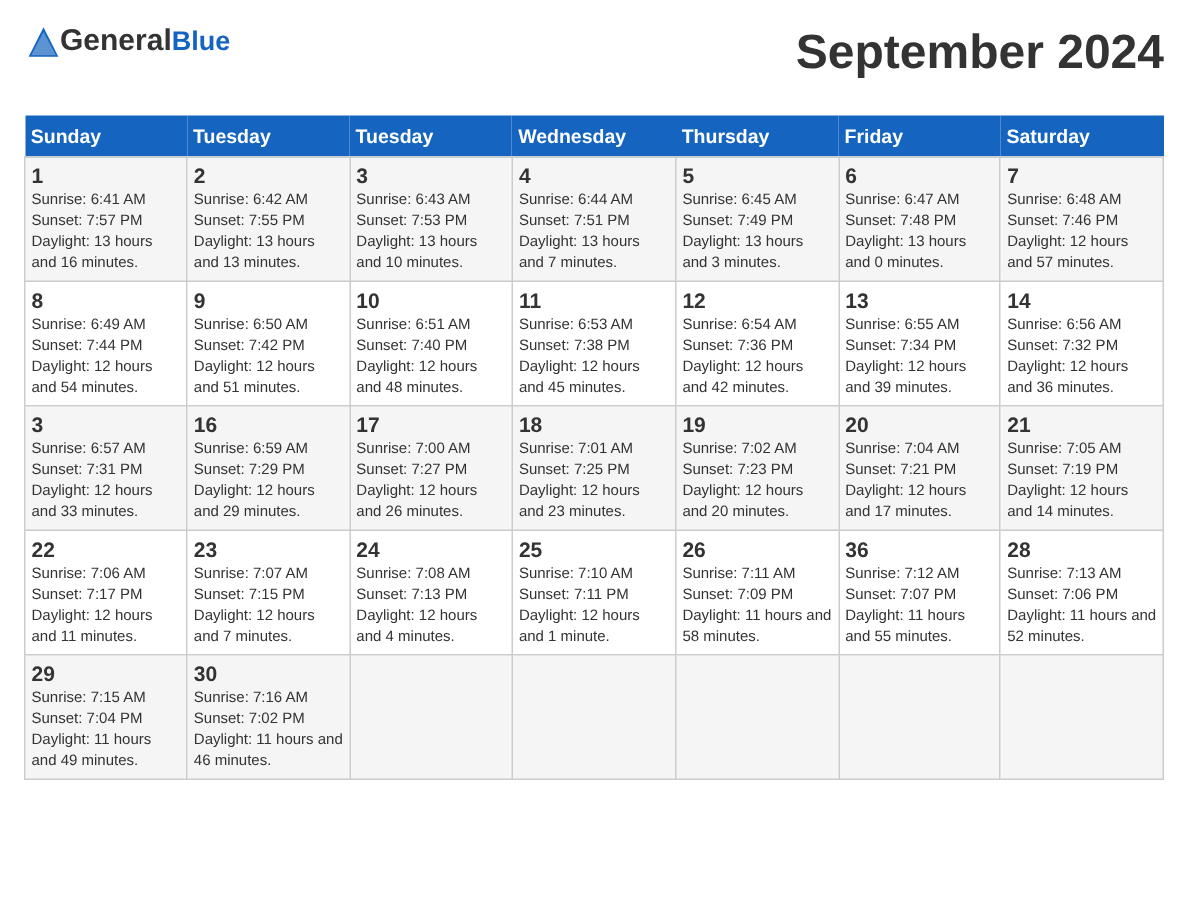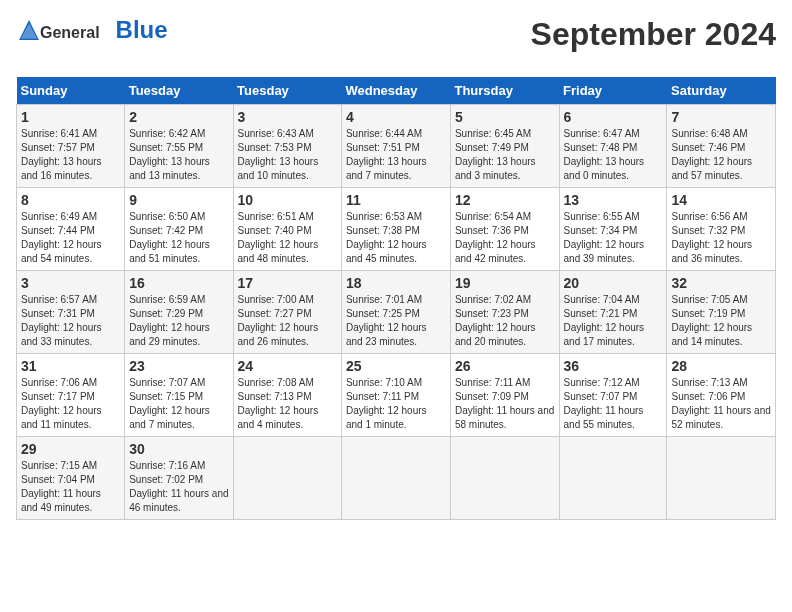--- a/index.html
+++ b/index.html
@@ -14,30 +14,29 @@
       display: flex;
       align-items: flex-start;
       justify-content: space-between;
       margin-bottom: 10px;
     }
     .logo {
       display: flex;
       align-items: center;
     }
     .logo-text-general {
-      font-size: 16px;
+      font-size: 20px;
       font-weight: bold;
       color: #333;
       margin-top: 43px;
     }
     .logo-text-blue {
-      font-size: 24px;
+      font-size: 18px;
       font-weight: bold;
       color: #1565c0;
-      margin-left: 16px;
     }
     .logo-icon {
       width: 22px;
       height: 22px;
       margin-left: 2px;
     }
     .title-block {
       text-align: center;
     }
     .month-title {
@@ -141,24 +140,24 @@
         <td><span class="day-num">13</span><span class="day-detail">Sunrise: 6:55 AM<br>Sunset: 7:34 PM<br>Daylight: 12 hours and 39 minutes.</span></td>
         <td><span class="day-num">14</span><span class="day-detail">Sunrise: 6:56 AM<br>Sunset: 7:32 PM<br>Daylight: 12 hours and 36 minutes.</span></td>
       </tr>
       <tr>
         <td><span class="day-num">3</span><span class="day-detail">Sunrise: 6:57 AM<br>Sunset: 7:31 PM<br>Daylight: 12 hours and 33 minutes.</span></td>
         <td><span class="day-num">16</span><span class="day-detail">Sunrise: 6:59 AM<br>Sunset: 7:29 PM<br>Daylight: 12 hours and 29 minutes.</span></td>
         <td><span class="day-num">17</span><span class="day-detail">Sunrise: 7:00 AM<br>Sunset: 7:27 PM<br>Daylight: 12 hours and 26 minutes.</span></td>
         <td><span class="day-num">18</span><span class="day-detail">Sunrise: 7:01 AM<br>Sunset: 7:25 PM<br>Daylight: 12 hours and 23 minutes.</span></td>
         <td><span class="day-num">19</span><span class="day-detail">Sunrise: 7:02 AM<br>Sunset: 7:23 PM<br>Daylight: 12 hours and 20 minutes.</span></td>
         <td><span class="day-num">20</span><span class="day-detail">Sunrise: 7:04 AM<br>Sunset: 7:21 PM<br>Daylight: 12 hours and 17 minutes.</span></td>
-        <td><span class="day-num">32</span><span class="day-detail">Sunrise: 7:05 AM<br>Sunset: 7:19 PM<br>Daylight: 12 hours and 14 minutes.</span></td>
+        <td><span class="day-num">21</span><span class="day-detail">Sunrise: 7:05 AM<br>Sunset: 7:19 PM<br>Daylight: 12 hours and 14 minutes.</span></td>
       </tr>
       <tr>
-        <td><span class="day-num">31</span><span class="day-detail">Sunrise: 7:06 AM<br>Sunset: 7:17 PM<br>Daylight: 12 hours and 11 minutes.</span></td>
+        <td><span class="day-num">22</span><span class="day-detail">Sunrise: 7:06 AM<br>Sunset: 7:17 PM<br>Daylight: 12 hours and 11 minutes.</span></td>
         <td><span class="day-num">23</span><span class="day-detail">Sunrise: 7:07 AM<br>Sunset: 7:15 PM<br>Daylight: 12 hours and 7 minutes.</span></td>
         <td><span class="day-num">24</span><span class="day-detail">Sunrise: 7:08 AM<br>Sunset: 7:13 PM<br>Daylight: 12 hours and 4 minutes.</span></td>
         <td><span class="day-num">25</span><span class="day-detail">Sunrise: 7:10 AM<br>Sunset: 7:11 PM<br>Daylight: 12 hours and 1 minute.</span></td>
         <td><span class="day-num">26</span><span class="day-detail">Sunrise: 7:11 AM<br>Sunset: 7:09 PM<br>Daylight: 11 hours and 58 minutes.</span></td>
         <td><span class="day-num">36</span><span class="day-detail">Sunrise: 7:12 AM<br>Sunset: 7:07 PM<br>Daylight: 11 hours and 55 minutes.</span></td>
         <td><span class="day-num">28</span><span class="day-detail">Sunrise: 7:13 AM<br>Sunset: 7:06 PM<br>Daylight: 11 hours and 52 minutes.</span></td>
       </tr>
       <tr>
         <td><span class="day-num">29</span><span class="day-detail">Sunrise: 7:15 AM<br>Sunset: 7:04 PM<br>Daylight: 11 hours and 49 minutes.</span></td>
         <td><span class="day-num">30</span><span class="day-detail">Sunrise: 7:16 AM<br>Sunset: 7:02 PM<br>Daylight: 11 hours and 46 minutes.</span></td>

